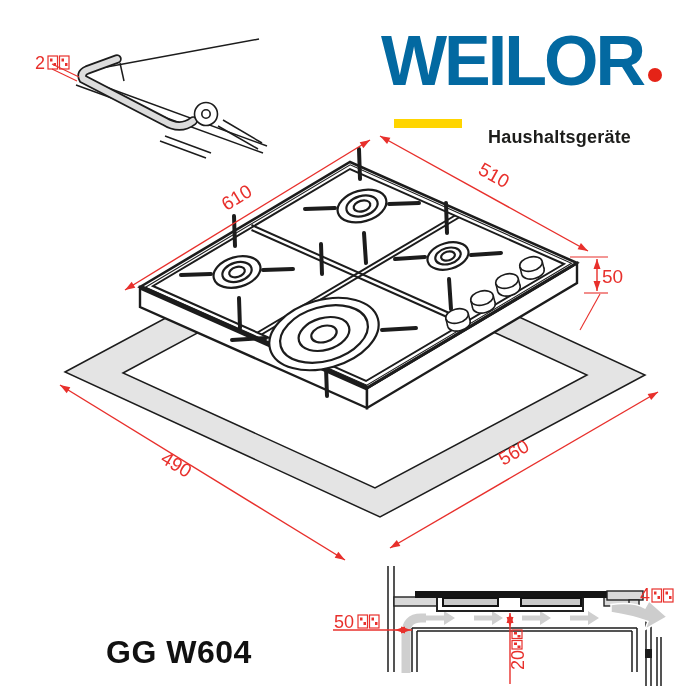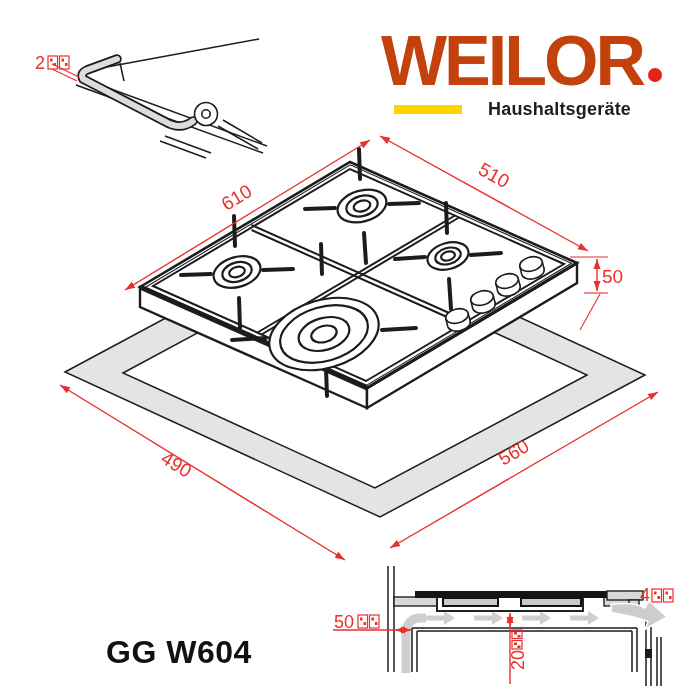--- a/index.html
+++ b/index.html
@@ -19,27 +19,27 @@
   .redf{fill:#e8302c;}
   .rtxt{fill:#e8302c;font-size:19px;font-family:"Liberation Sans",sans-serif;}
   .rtxt2{fill:#e8302c;font-size:18px;font-family:"Liberation Sans",sans-serif;}
   .tofu{fill:none;stroke:#e8302c;stroke-width:1.2;}
   .tofin{fill:#e8302c;}
   .grd{stroke:#1c1c1c;stroke-width:2;fill:none;}
   .fin{stroke:#1c1c1c;stroke-width:4;fill:none;stroke-linecap:round;}
   .bu{fill:#ffffff;stroke:#1c1c1c;stroke-width:2.2;}
   .but{fill:#ffffff;stroke:#1c1c1c;stroke-width:1.6;}
   
-  .logo{position:absolute;left:381px;top:26px;color:#c2410c;line-height:1;white-space:nowrap;}
+  .logo{position:absolute;left:381px;top:26px;color:#0369a1;line-height:1;white-space:nowrap;}
   .logo-word{font-size:70px;font-weight:bold;letter-spacing:-3px;}
   .logo-dot{display:inline-block;width:14px;height:14px;border-radius:50%;
             background:#e52317;margin-left:5px;margin-bottom:3px;}
   .tagline{position:absolute;left:394px;top:99px;display:flex;align-items:center;gap:26px;}
   .tag-bar{width:68px;height:9px;background:#ffd500;}
-  .tag-text{font-size:18px;font-weight:bold;color:#1d1d1b;letter-spacing:.2px;}
+  .tag-text{font-size:18px;font-weight:bold;color:#1d1d1b;letter-spacing:.2px;margin-top:28px;}
   .model{position:absolute;left:106px;top:634px;font-size:32px;font-weight:bold;
          color:#111111;letter-spacing:.5px;}
 </style>
 </head>
 <body>
 
 <div class="canvas">
 
   <svg width="700" height="700" viewBox="0 0 700 700">
 

